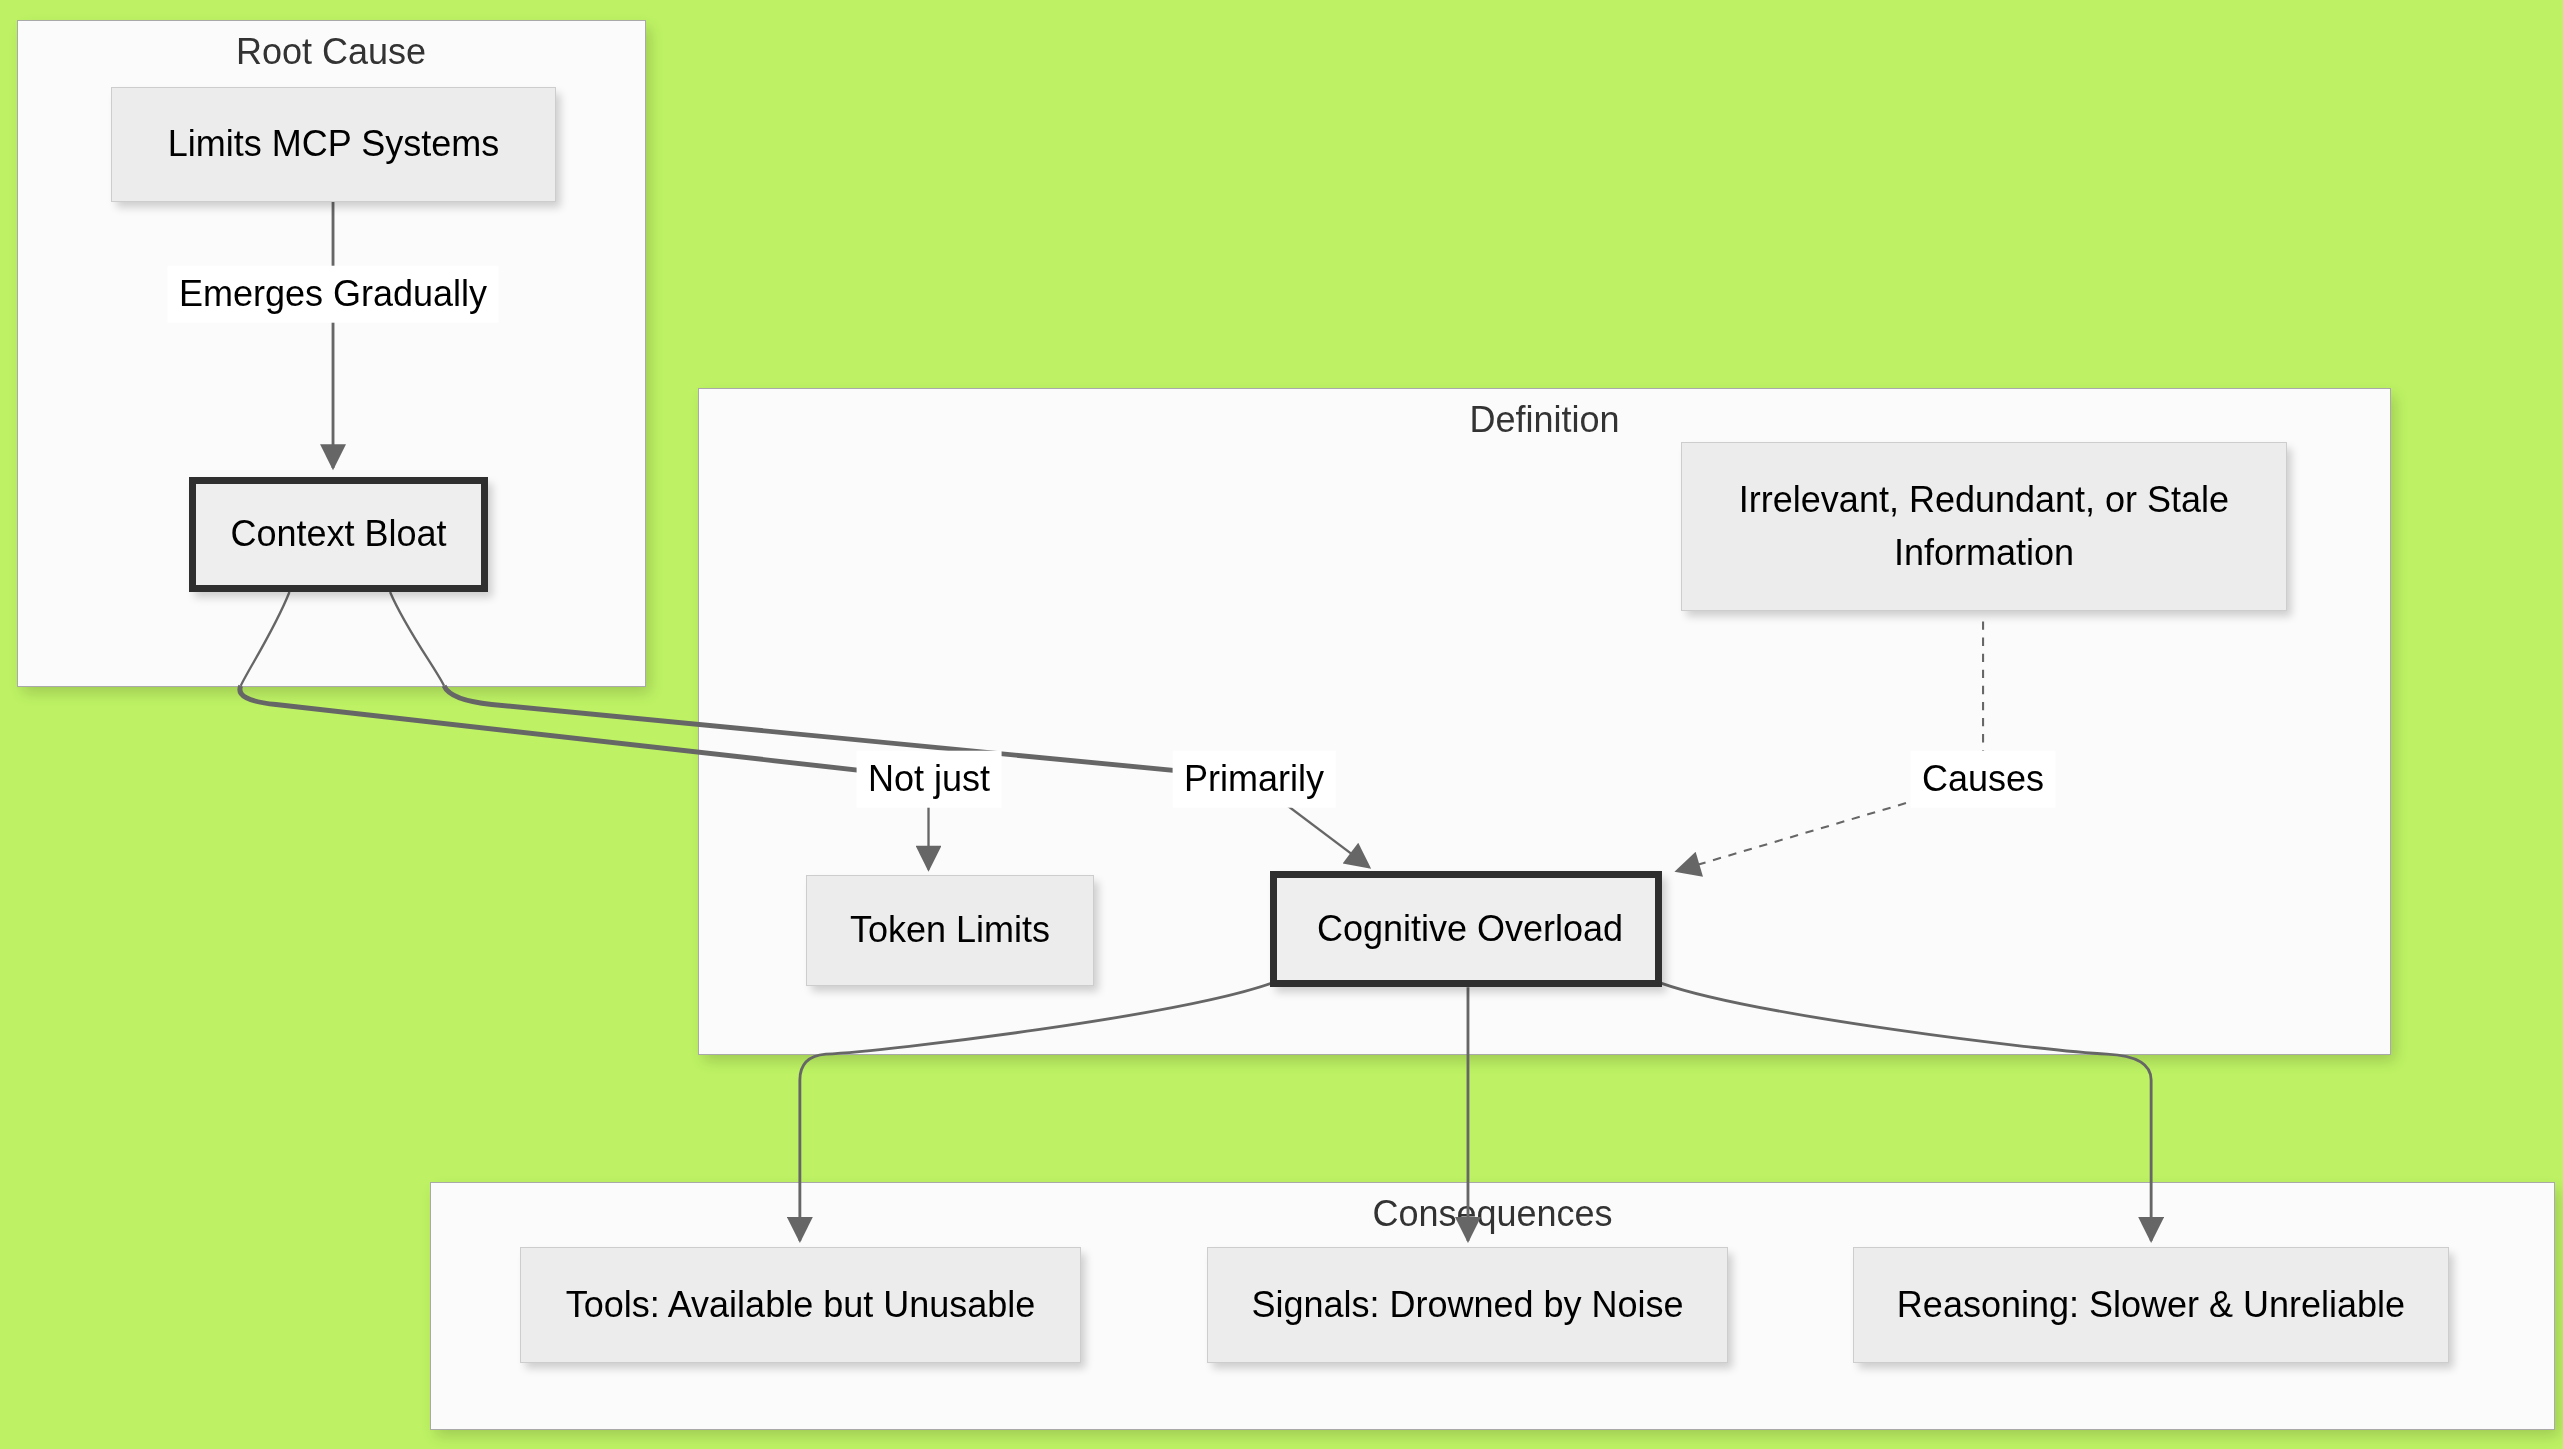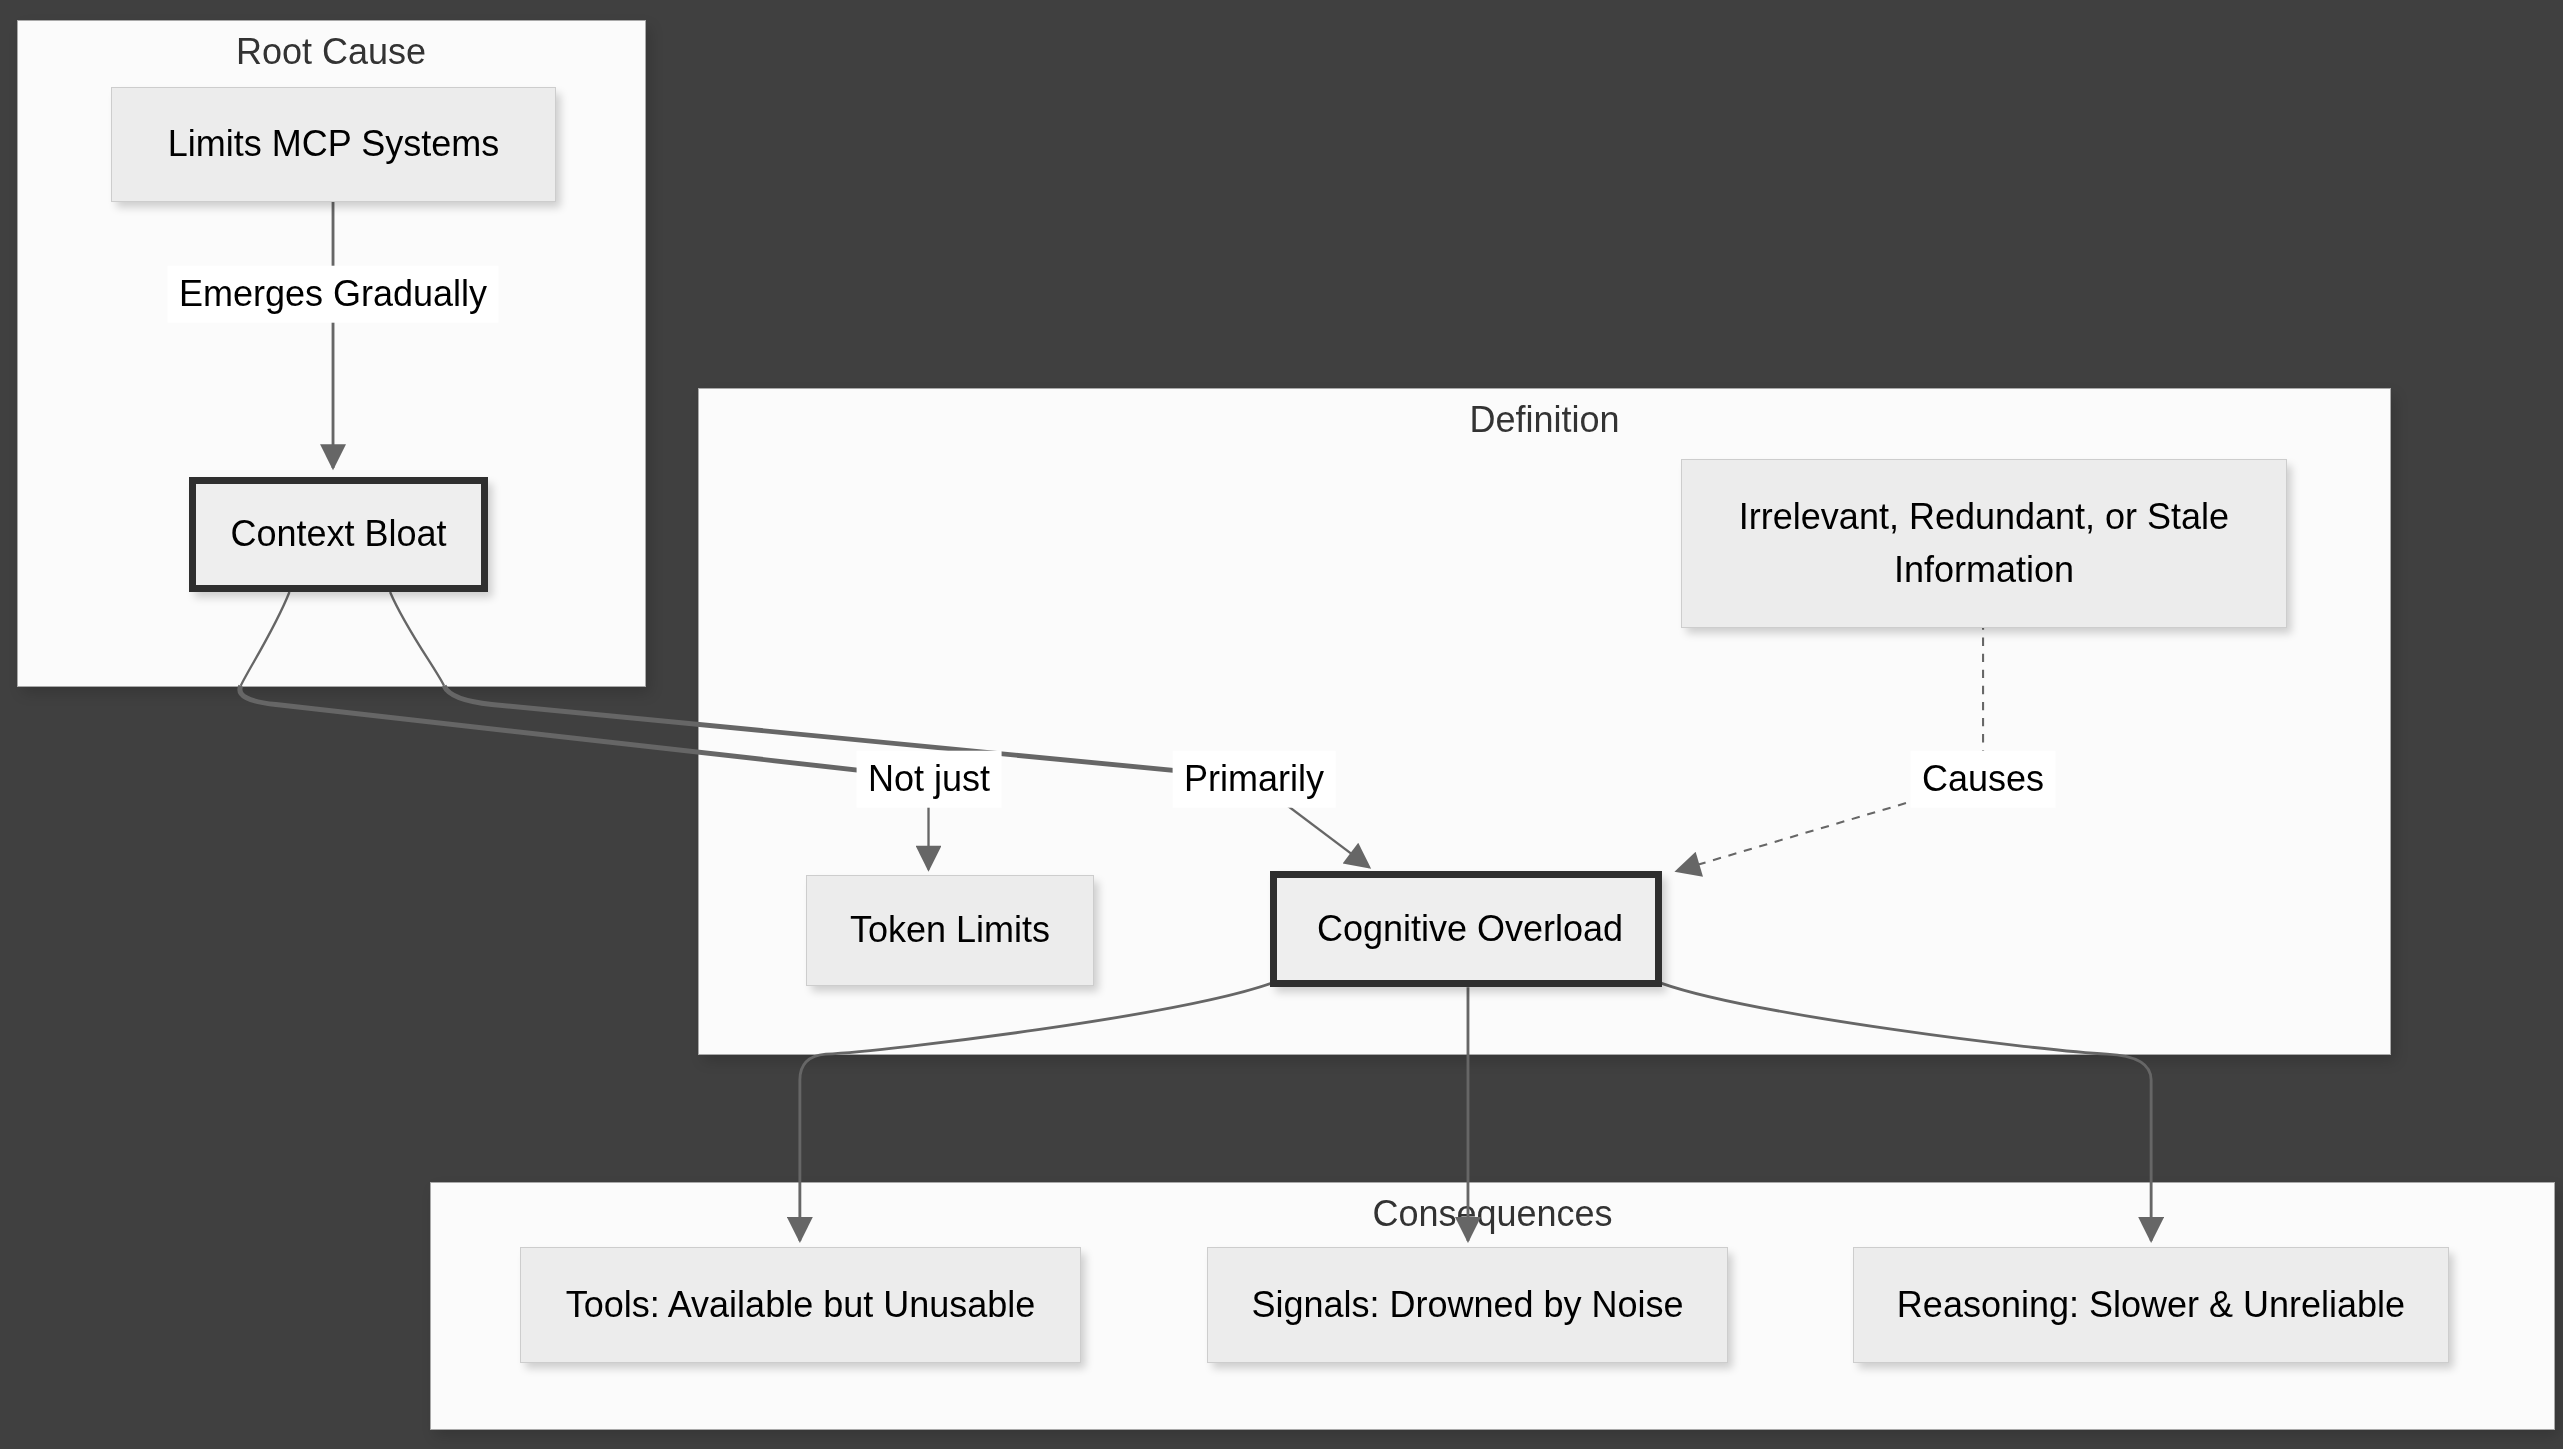--- a/index.html
+++ b/index.html
@@ -1,17 +1,17 @@
 <!DOCTYPE html>
 <html style="font-size:8.3px"><head>
 <meta charset="utf-8">
 <style>
   html,body{margin:0;padding:0;background:#ffffff;}
   body{width:2563px;height:1450px;font-family:"Liberation Sans","DejaVu Sans",sans-serif;}
-  .canvas{position:relative;width:2563px;height:1450px;overflow:hidden;background:#404040;}
+  .canvas{position:relative;width:2563px;height:1450px;overflow:hidden;background:#bef264;}
 
   
   .container{
     position:absolute;
     background:#fbfbfb;
     border:1.6px solid #a9a9a9;
     box-shadow:5.2px 7.3px 13.5px rgba(0,0,0,0.16);
     box-sizing:border-box;
   }
   .container-title{
@@ -102,21 +102,21 @@
   <div class="edge-label" style="left:1983px;top:779px;">Causes</div>
 
   <div class="node" style="left:111px;top:87px;width:445px;height:115px;">
     <span class="node-label">Limits MCP Systems</span>
   </div>
 
   <div class="node emphasis" style="left:189px;top:477px;width:299px;height:115px;">
     <span class="node-label">Context Bloat</span>
   </div>
 
-  <div class="node" style="left:1681px;top:459px;width:606px;height:169px;">
+  <div class="node" style="left:1681px;top:442px;width:606px;height:169px;">
     <span class="node-label">Irrelevant, Redundant, or Stale
 Information</span>
   </div>
 
   <div class="node" style="left:758px;top:875px;width:288px;height:111px;margin-left:48px;">
     <span class="node-label">Token Limits</span>
   </div>
 
   <div class="node emphasis" style="left:1270px;top:871px;width:392px;height:116px;padding-left:8px;">
     <span class="node-label">Cognitive Overload</span>

